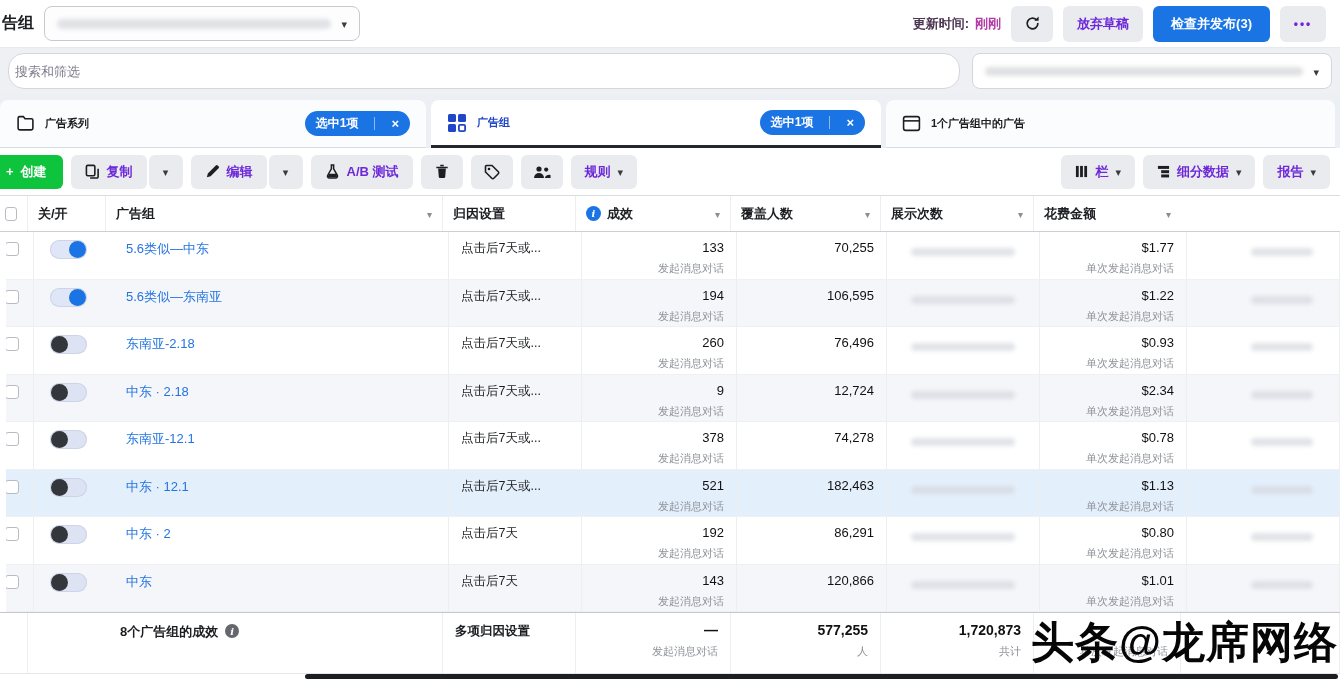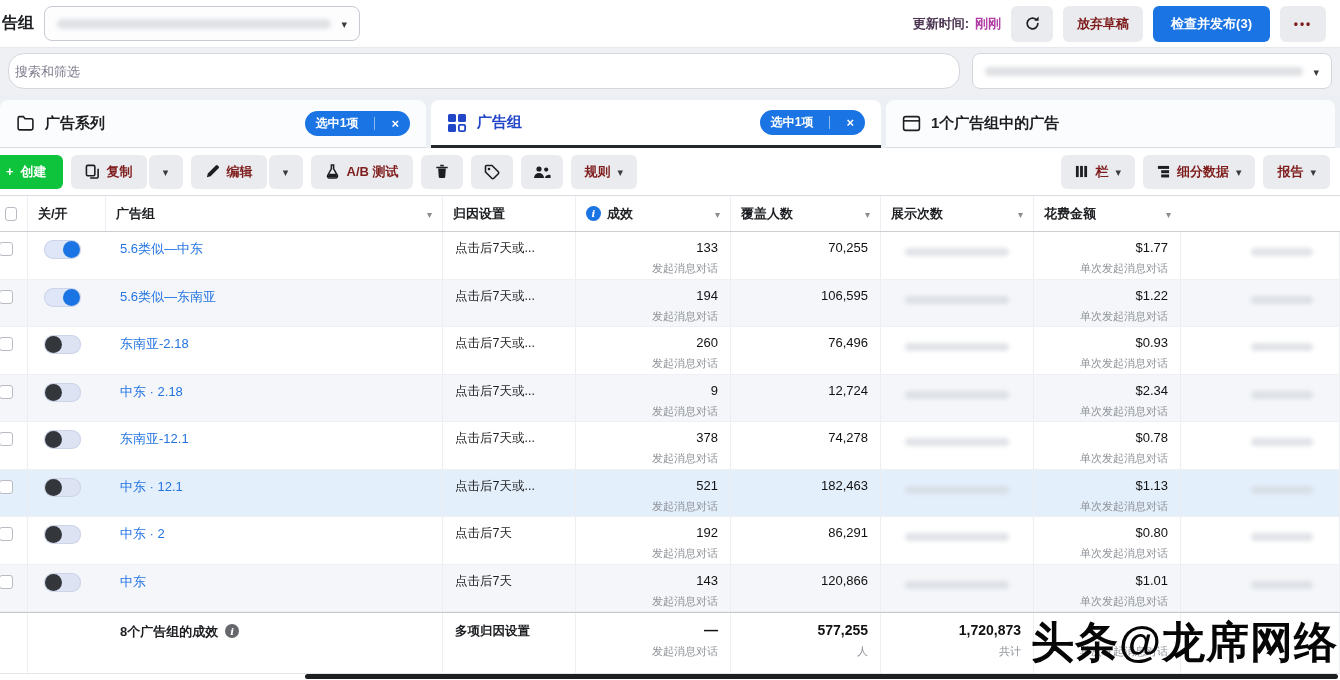--- a/index.html
+++ b/index.html
@@ -16,38 +16,38 @@
   .caret.sm::after{ font-size:10px; color:#8a8d91; }
 
   
   .topbar{ height:48px; display:flex; align-items:center; padding:0 14px 0 2px; border-bottom:1px solid #e7e9ec; background:#fff; }
   .entity-label{ font-size:16px; font-weight:bold; margin-right:10px; white-space:nowrap; }
   .entity-select{ width:316px; height:35px; border:1px solid #c6cad1; border-radius:8px; display:flex; align-items:center; padding:0 12px; gap:10px; background:#fdfdfe; }
   .entity-select .smudge{ flex:1; height:10px; background:#c9ccd2; border-radius:5px; filter:blur(2px); opacity:.55; }
   .topbar-right{ margin-left:auto; display:flex; align-items:center; gap:10px; }
   .update-label{ font-weight:bold; color:#4a3350; font-size:13px; }
   .update-value{ font-weight:bold; color:#b13ba4; font-size:13px; margin-left:-4px; }
-  .btn{ border:none; cursor:pointer; font-family:inherit; font-size:13px; font-weight:bold; color:#7f1d1d; background:var(--btn); border-radius:6px; height:36px; display:inline-flex; align-items:center; justify-content:center; gap:7px; padding:0 14px; white-space:nowrap; }
+  .btn{ border:none; cursor:pointer; font-family:inherit; font-size:13px; font-weight:bold; color:#6d28d9; background:var(--btn); border-radius:6px; height:36px; display:inline-flex; align-items:center; justify-content:center; gap:7px; padding:0 14px; white-space:nowrap; }
   .btn.icon-only{ width:42px; padding:0; }
   .btn.primary{ background:var(--blue); color:#fff; padding:0 18px; }
   .btn.more-dots{ width:46px; letter-spacing:2px; font-size:12px; }
 
   
   .searchrow{ height:46px; background:#eef0f4; display:flex; align-items:center; padding:0 8px; gap:12px; }
   .search-input{ flex:1; height:36px; max-width:954px; border:1px solid #d3d7dc; border-radius:16px; padding:0 6px; font-family:inherit; font-size:13px; color:#1c1e21; background:#fff; }
   .search-input::placeholder{ color:#7e7a8c; }
   .range-select{ width:360px; height:36px; background:#fff; border:1px solid #d3d7dc; border-radius:8px; display:flex; align-items:center; gap:10px; padding:0 12px; }
   .range-select .smudge{ flex:1; height:9px; background:#b9bcc2; border-radius:5px; filter:blur(2px); opacity:.45; }
 
   
   .tabsrow{ height:54px; background:#eceff3; display:flex; gap:5px; padding-top:6px; }
   .tab{ display:flex; align-items:center; gap:10px; padding:0 16px; background:#fbfcfd; border-radius:8px 8px 0 0; border-bottom:1px solid #d8dbe0; cursor:pointer; }
   .tab-1{ width:426px; } .tab-2{ width:450px; } .tab-3{ flex:1; margin-right:5px; }
   .tab.active{ background:#fff; border-bottom:3px solid #23262b; }
-  .tab .tab-label{ font-weight:bold; font-size:15px; }
+  .tab .tab-label{ font-weight:bold; font-size:11px; }
   .tab.active .tab-label{ color:#2146c7; }
   .badge{ margin-left:auto; background:var(--blue); color:#fff; font-size:12px; font-weight:bold; border-radius:13px; height:25px; display:flex; align-items:center; gap:16px; padding:0 11px; }
   .badge .divider{ width:1px; height:13px; background:rgba(255,255,255,.5); }
   .badge .x{ font-size:13px; line-height:1; cursor:pointer; }
 
   
   .toolbar{ height:48px; background:#fff; display:flex; align-items:center; gap:8px; padding:0 10px 0 0; border-bottom:1px solid #d9dce0; }
   .btn.sm{ height:34px; font-size:13px; }
   .btn.create{ background:var(--green); color:#fff; margin-left:-6px; padding:0 16px 0 12px; border-radius:6px; }
   .split{ display:flex; gap:2px; }
@@ -57,21 +57,21 @@
   .icn{ display:inline-flex; }
 
   
   .thead,.trow,.tfoot{ display:grid; grid-template-columns:var(--cols); }
   .thead{ height:36px; border-bottom:1px solid #ccd0d5; background:#fff; }
   .th{ display:flex; align-items:center; gap:6px; padding:0 10px; font-weight:bold; font-size:13px; border-right:1px solid #eceef1; overflow:hidden; white-space:nowrap;text-align:center; }
   .th .caret{ margin-left:auto; }
   .th:last-child{ border-right:none; }
   .cb{ width:14px; height:14px; border:1.5px solid #b8bcc2; border-radius:3px; background:#fff; display:inline-block; margin-left:-5px; }
 
-  .trow{ height:47.5px; background:#fff; border-bottom:1px solid #eef0f3; }
+  .trow{ height:47.5px; background:#fff; border-bottom:1px solid #eef0f3;margin-left:6px; }
   .trow.alt{ background:#f4f6f9; }
   .trow.selected{ background:#e4effc; }
   .c{ padding:8px 12px 0; border-right:1px solid #eceef1; overflow:hidden; }
   .c-check{ padding:10px 4px 0; }
   .c-toggle{ border-right:none; padding-left:16px; }
   .c-name{ padding-left:14px; }
   .name-link{ color:#2374e1; text-decoration:none; font-size:13px; cursor:pointer; white-space:nowrap; }
   .c-attr span{ font-size:12.5px; }
   .c-num{ text-align:right; }
   .val{ font-size:13px; line-height:15px; color:#111; }

